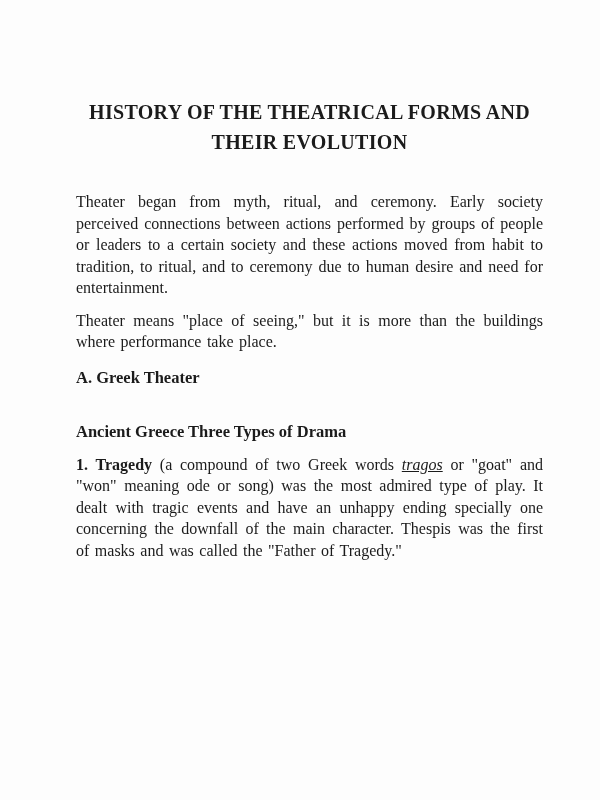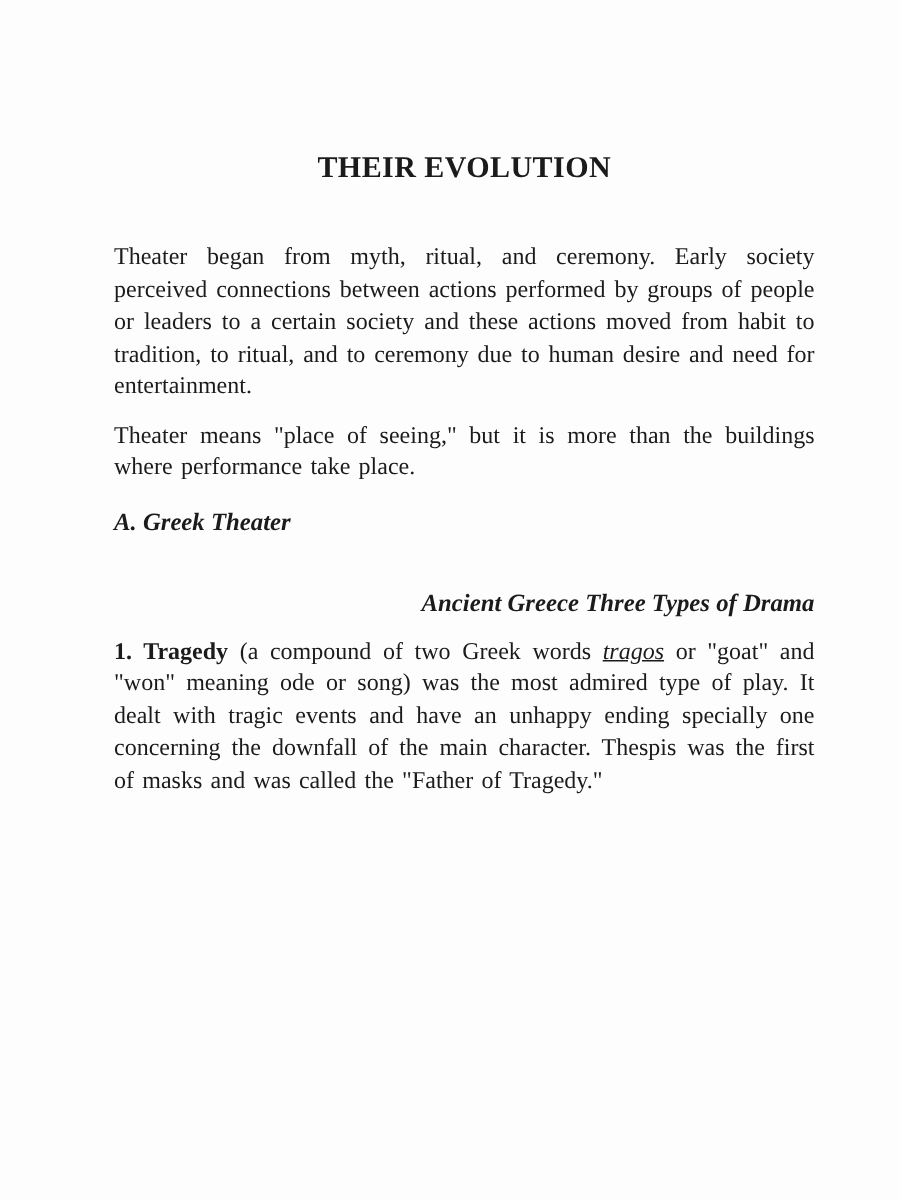--- a/index.html
+++ b/index.html
@@ -33,32 +33,32 @@
     text-align: justify;
     text-justify: inter-word;
     word-spacing: 1.5px;
     margin: 11px 0 7px 0;
   }
   h3 {
     font-size: 16.5px;
     font-weight: bold;
     line-height: 22px;
     margin: 14px 0 9px 0;
-    font-style: italic;
   }
-  h3.spaced { margin-top: 32px; text-align: right; }
+  h3.spaced { margin-top: 32px; }
   .b { font-weight: bold; }
   .i { font-style: italic; text-decoration: underline; }
 </style>
 </head>
 <body>
 
 <div class="page">
 
   <div class="title">
+    <div>HISTORY OF THE THEATRICAL FORMS AND</div>
     <div>THEIR EVOLUTION</div>
   </div>
 
   <p>Theater began from myth, ritual, and ceremony. Early society perceived connections between actions performed by groups of people or leaders to a certain society and these actions moved from habit to tradition, to ritual, and to ceremony due to human desire and need for entertainment.</p>
 
   <p>Theater means "place of seeing," but it is more than the buildings where performance take place.</p>
 
   <h3>A. Greek Theater</h3>
 
 

